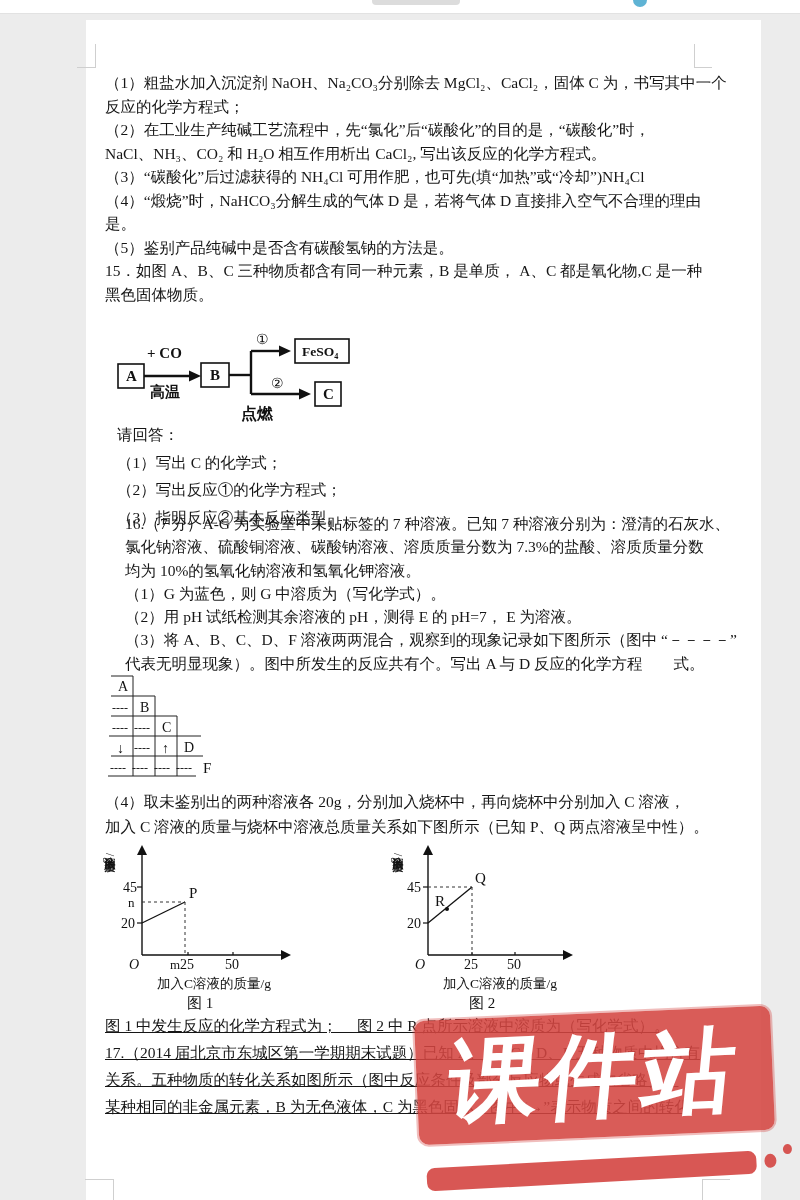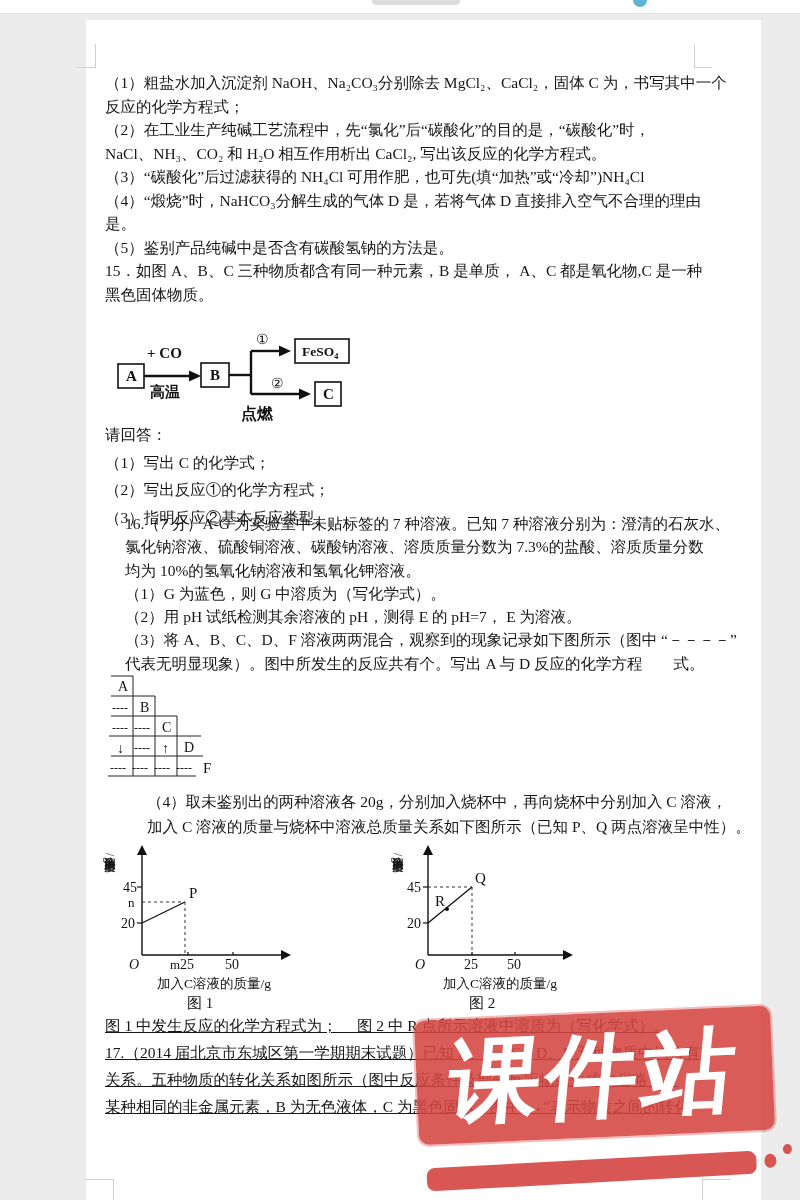--- a/index.html
+++ b/index.html
@@ -13,23 +13,23 @@
   .topbar{position:absolute;left:0;top:0;width:800px;height:13px;background:#ffffff;border-bottom:1px solid #e2e2e2;z-index:3;}
   .topbar-pill{position:absolute;left:372px;top:0;width:88px;height:5px;background:#dcdcdc;border-radius:0 0 4px 4px;}
   .topbar-dot{position:absolute;left:633px;top:-7px;width:14px;height:14px;border-radius:50%;background:#5fb3d4;}
   
   .page{position:absolute;left:86px;top:20px;width:628px;height:1180px;background:#ffffff;overflow:visible;padding-left:47px;}
   .cmark{position:absolute;background:#cfcfcf;}
   
   .tblock{position:absolute;left:19px;width:596px;font-size:15.5px;white-space:nowrap;}
   .tblock .ln{display:block;}
   .bA{top:51px;}  .bA .ln{height:23.5px;line-height:23.5px;}
-  .bB{top:401px;} .bB .ln{height:27.5px;line-height:27.5px;}
+  .bB{top:401px;} .bB .ln{height:27.5px;line-height:27.5px;margin-left:12px;}
   .bC{top:492px;} .bC .ln{height:23.3px;line-height:23.3px;margin-left:20px;}
-  .bD{top:769px;margin-left:42px;} .bD .ln{height:25px;line-height:25px;}
+  .bD{top:769px;} .bD .ln{height:25px;line-height:25px;}
   .bE{top:992px;} .bE .ln{height:27px;line-height:27px;text-decoration:underline;}
   
   .dia{position:absolute;}
   svg text{font-family:"Liberation Serif","DejaVu Serif",serif;fill:#111;}
   .vlabel{position:absolute;writing-mode:vertical-lr;font-size:11.5px;letter-spacing:1px;line-height:13px;color:#111;}
   
   .stamp{position:absolute;left:332px;top:993px;width:372px;height:192px;transform:rotate(-2.5deg);z-index:9;pointer-events:none;}
   .stamp-body{position:absolute;left:0;top:0;width:356px;height:124px;background:rgba(212,69,65,0.88);border-radius:10px;box-shadow:0 0 0 2px rgba(212,69,65,0.35);}
   .stamp-text{display:block;text-align:center;font-family:"Liberation Sans","DejaVu Sans",sans-serif;font-weight:900;font-size:92px;color:#ffffff;line-height:124px;transform:skewX(-8deg);letter-spacing:5px;}
   .stamp-bar{position:absolute;left:6px;top:146px;width:330px;height:23px;background:rgba(212,69,65,0.9);border-radius:8px;transform:rotate(-0.6deg);}

